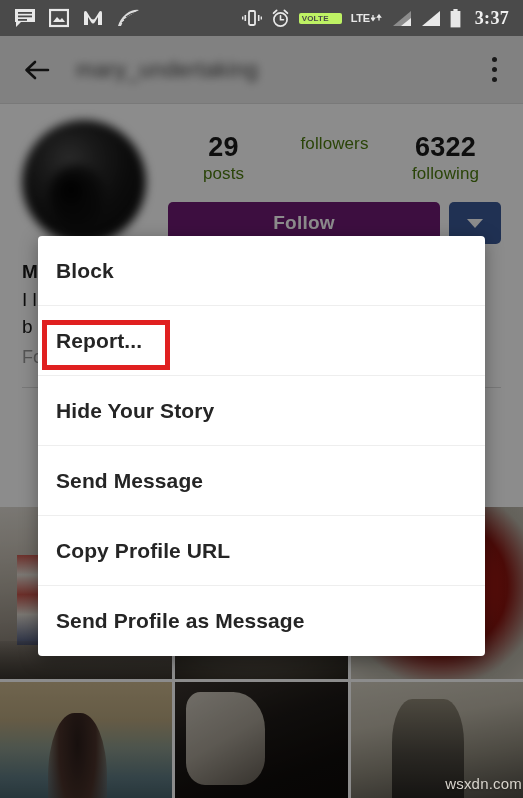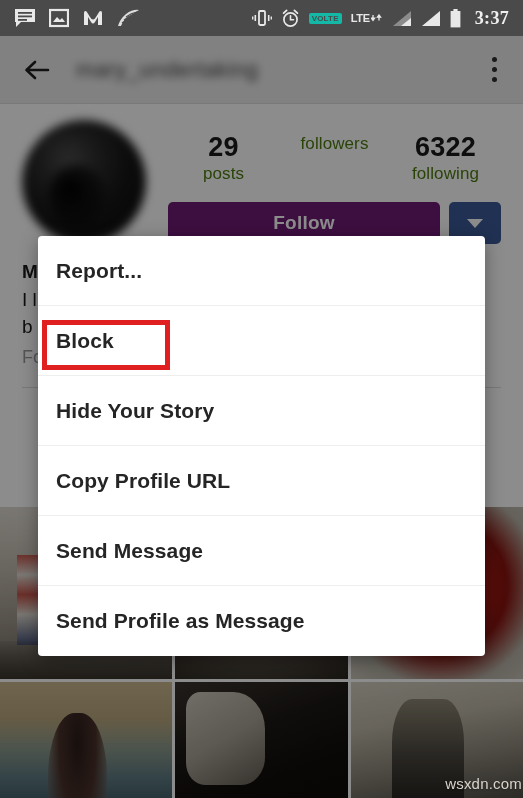--- a/index.html
+++ b/index.html
@@ -35,26 +35,26 @@
   .sb-ico { display: block; }
   .status-clock {
     color: #f0f0f0;
     font-size: 18px;
     font-weight: 600;
     letter-spacing: .3px;
     margin-left: 5px;
     font-family: Liberation Serif, serif;
   }
   .volte-badge {
-    background: #14b8a6;
+    background: #bef264;
     color: #4a4a4a;
     font-size: 8px;
     font-weight: 700;
     border-radius: 2px;
-    padding: 2px 3px 1px 3px;
+    padding: 2px 13px 1px 3px;
     line-height: 1;
     letter-spacing: .2px;
   }
   .lte-badge { display: flex; align-items: flex-end; gap: 1px; }
   .lte-text { color: #e8e8e8; font-size: 11px; font-weight: 700; line-height: 10px; letter-spacing: -.3px; }
   .lte-arrows { display: flex; flex-direction: column; line-height: 6px; }
 
   
   .app-bar {
     position: absolute;
@@ -454,25 +454,25 @@
     </svg>
     <div class="username-blurred">mary_undertaking</div>
     <div class="overflow-dots">
       <i></i>
         <i></i>
         <i></i>
     </div>
   </div>
 
   <div class="dialog">
+    <div class="menu-item">Block</div>
     <div class="menu-item">Report...</div>
-    <div class="menu-item">Block</div>
     <div class="menu-item">Hide Your Story</div>
+    <div class="menu-item">Send Message</div>
     <div class="menu-item">Copy Profile URL</div>
-    <div class="menu-item">Send Message</div>
     <div class="menu-item">Send Profile as Message</div>
   </div>
 
   <div class="highlight-box"></div>
 
   <div class="watermark">wsxdn.com</div>
 
 </div>
 
 </body></html>

